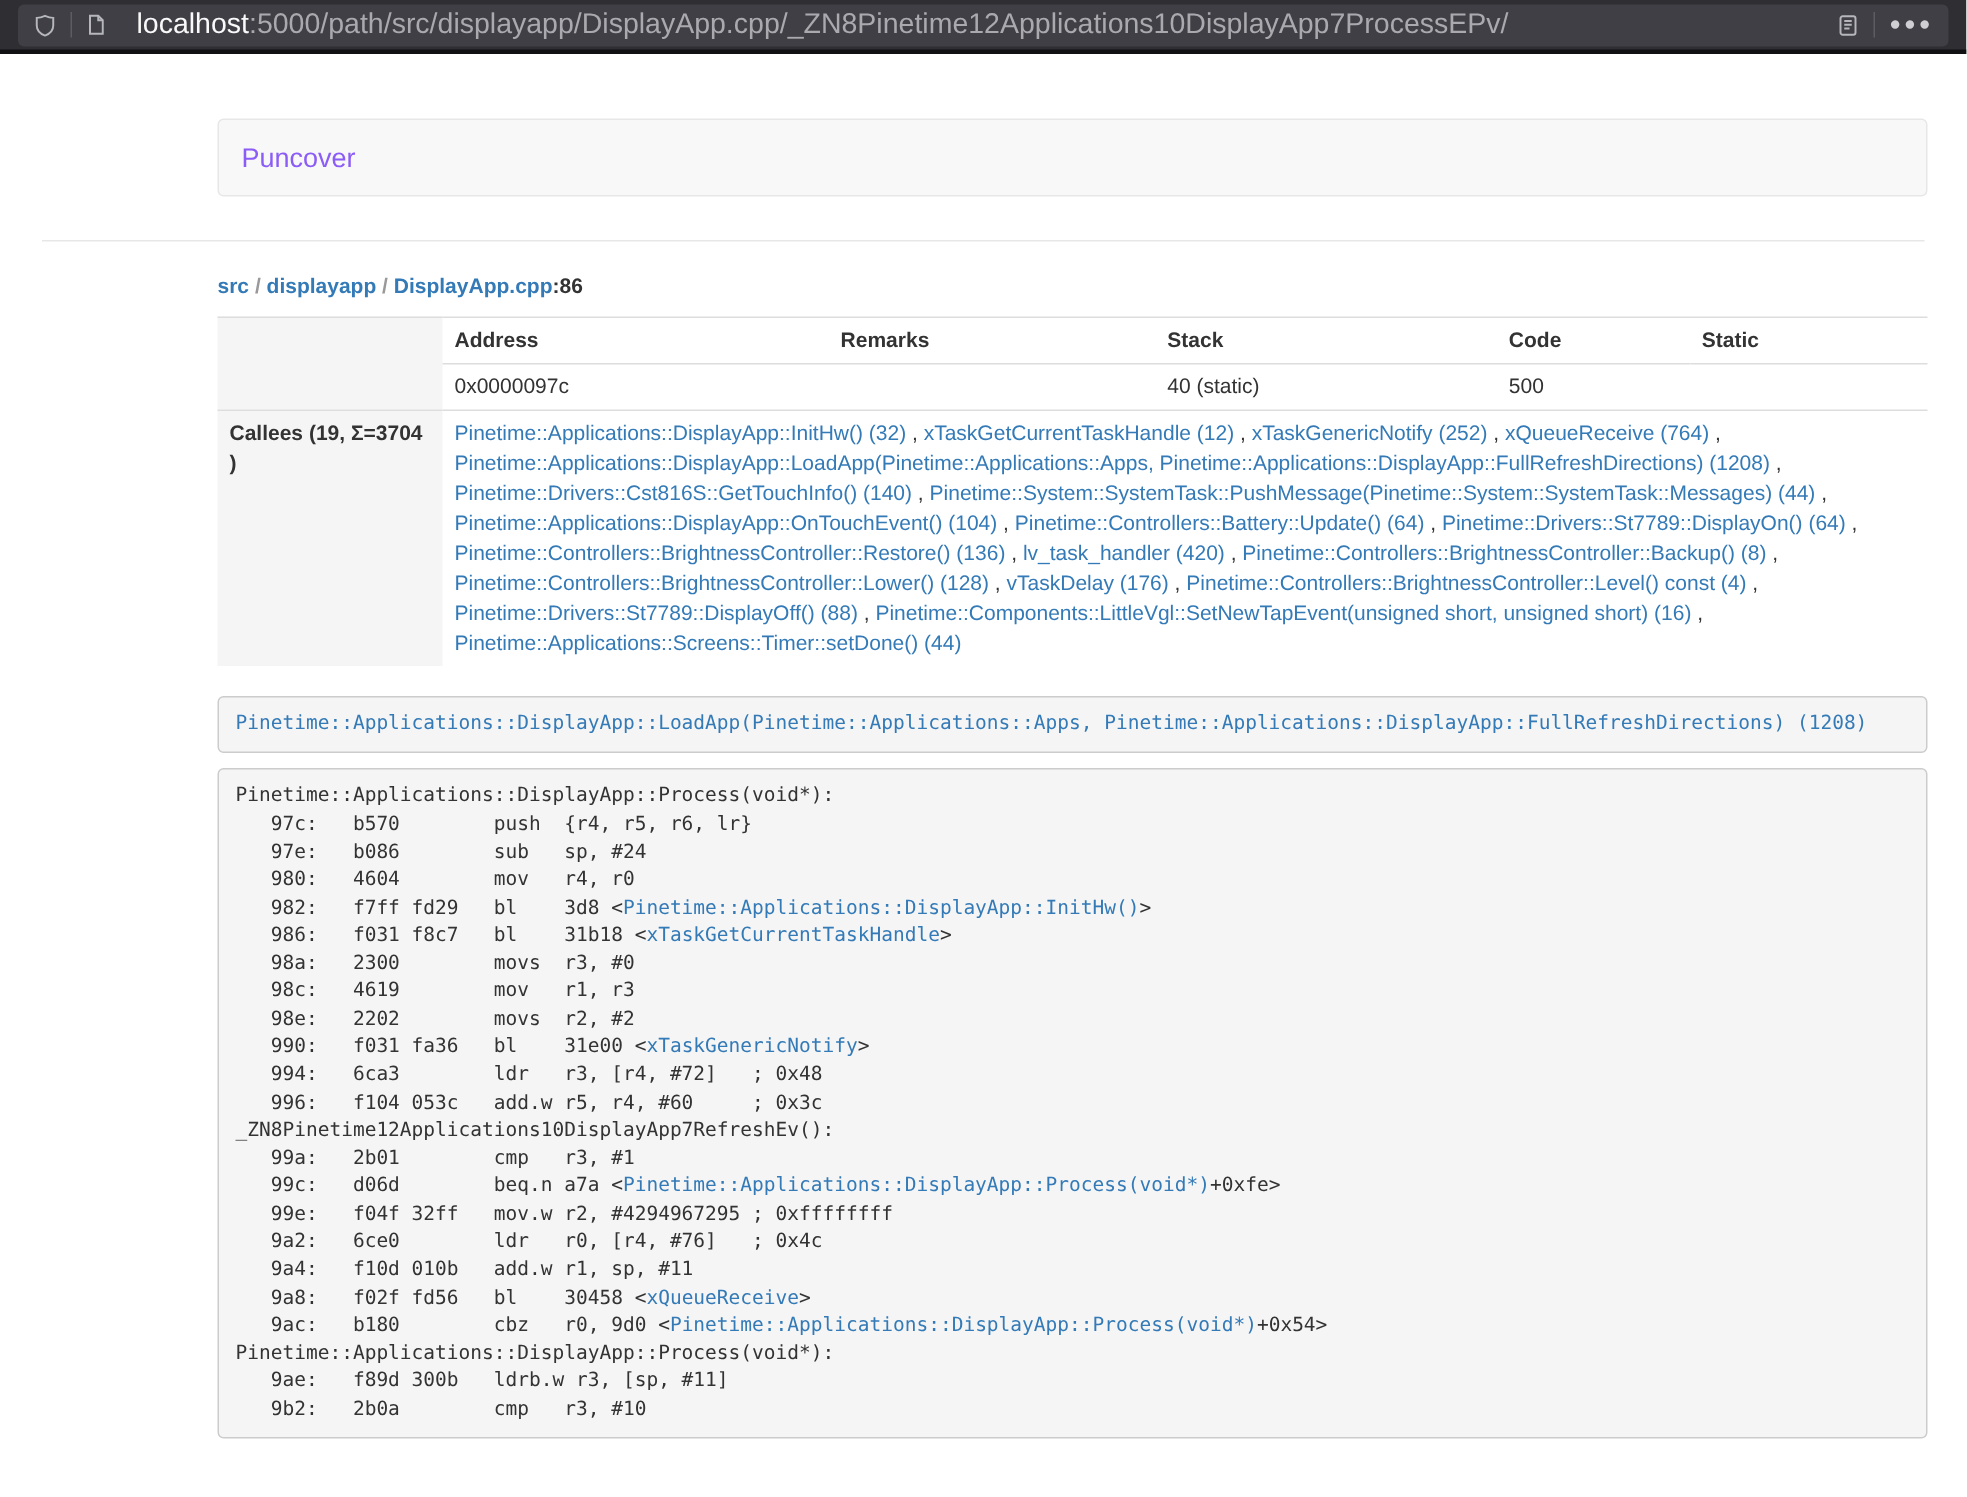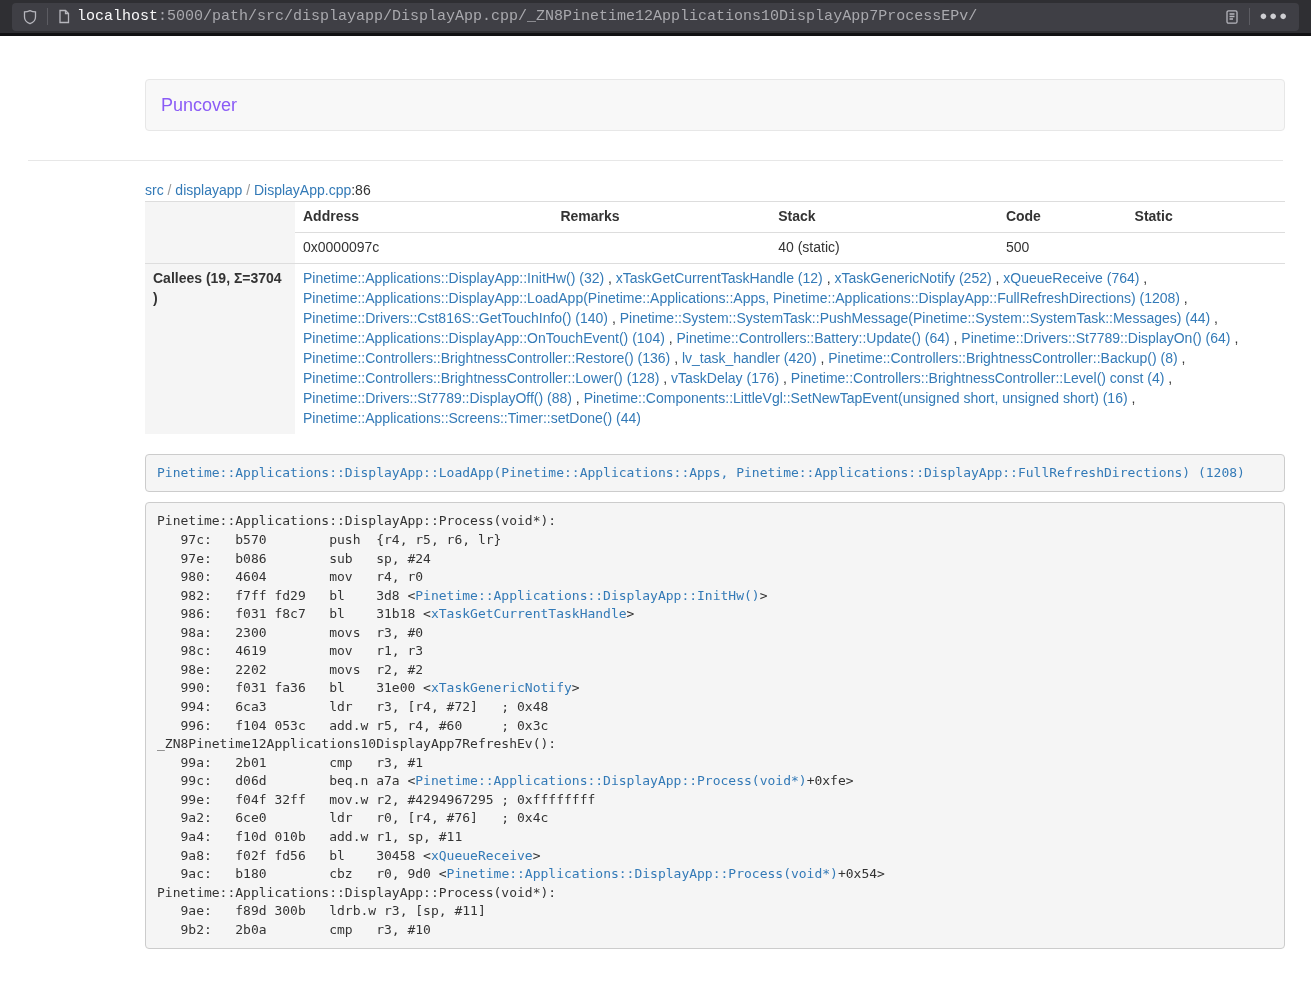--- a/index.html
+++ b/index.html
@@ -18,41 +18,41 @@
     display: flex; align-items: center; padding: 0 12px;
   }
   .urlbar {
     flex: 1; height: 28px; background: #3f3f45; border-radius: 4px;
     display: flex; align-items: center; padding: 0 10px; color: #b6b6bd;
     min-width: 0;
   }
   .urlbar .icon { display: inline-flex; align-items: center; flex: 0 0 auto; }
   .vdiv { width: 1px; height: 17px; background: #5c5c62; margin: 0 9px; flex: 0 0 auto; }
   .url-text {
-    font-size: 15px; white-space: nowrap; overflow: hidden; margin-left: 6px;
-    flex: 1 1 auto; min-width: 0; font-family: Liberation Mono, monospace;
+    font-size: 19px; white-space: nowrap; overflow: hidden; margin-left: 20px;
+    flex: 1 1 auto; min-width: 0;
   }
   .url-host { color: #f9f9fa; }
   .url-rest { color: #a9a9ae; }
   .chrome-btn { color: #b6b6bd; display: inline-flex; align-items: center; flex: 0 0 auto; }
   .dots { font-size: 13px; letter-spacing: 2px; color: #cfcfd3; }
 
   
   .container { margin-left: 145px; margin-right: 26px; }
   .hr-zone { margin: 0 28px; }
   hr { border: 0; border-top: 1px solid #e7e7e7; margin: 29px 0 0 0; }
 
   .navbar {
     margin-top: 43px; height: 52px; background: #f8f8f8;
     border: 1px solid #e7e7e7; border-radius: 4px;
     display: flex; align-items: center; padding: 0 15px;
   }
   .brand { font-size: 18px; color: #8b5cf6; line-height: 20px; }
 
-  .breadcrumb { margin: 20px 0 0 0; }
+  .breadcrumb { margin: 20px 0 10px 0; font-weight: bold; }
   .bc-sep { color: #999; }
   .bc-tail { color: #333; }
 
   
   table.fn { width: 100%; border-collapse: collapse; margin-bottom: 20px; }
   table.fn > tbody > tr > th {
     width: 150px; background: #f5f5f5; text-align: left; font-weight: bold;
     padding: 5px 8px; border-top: 1px solid #ddd; vertical-align: top;
   }
   table.fn > tbody > tr > td {

